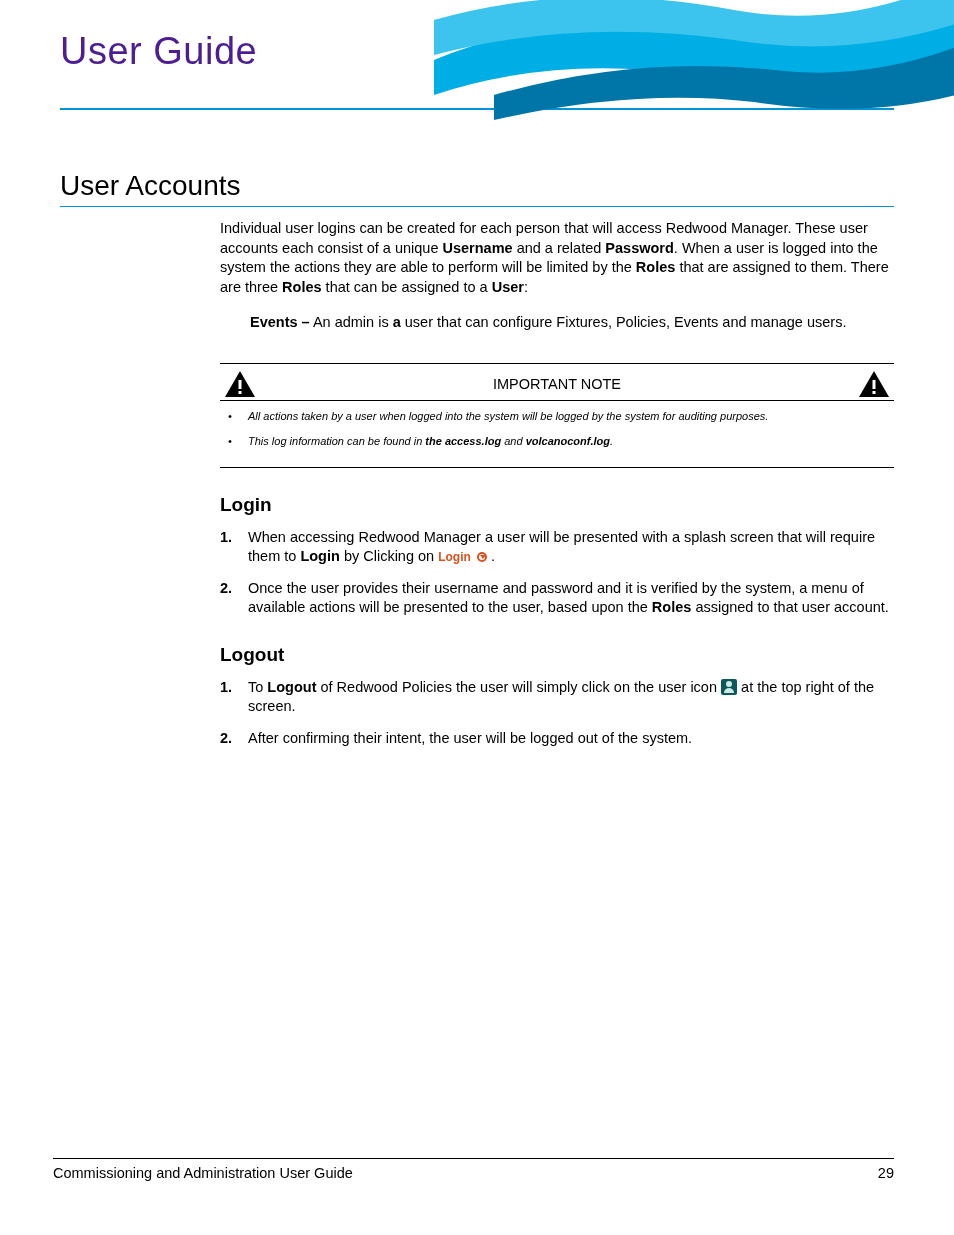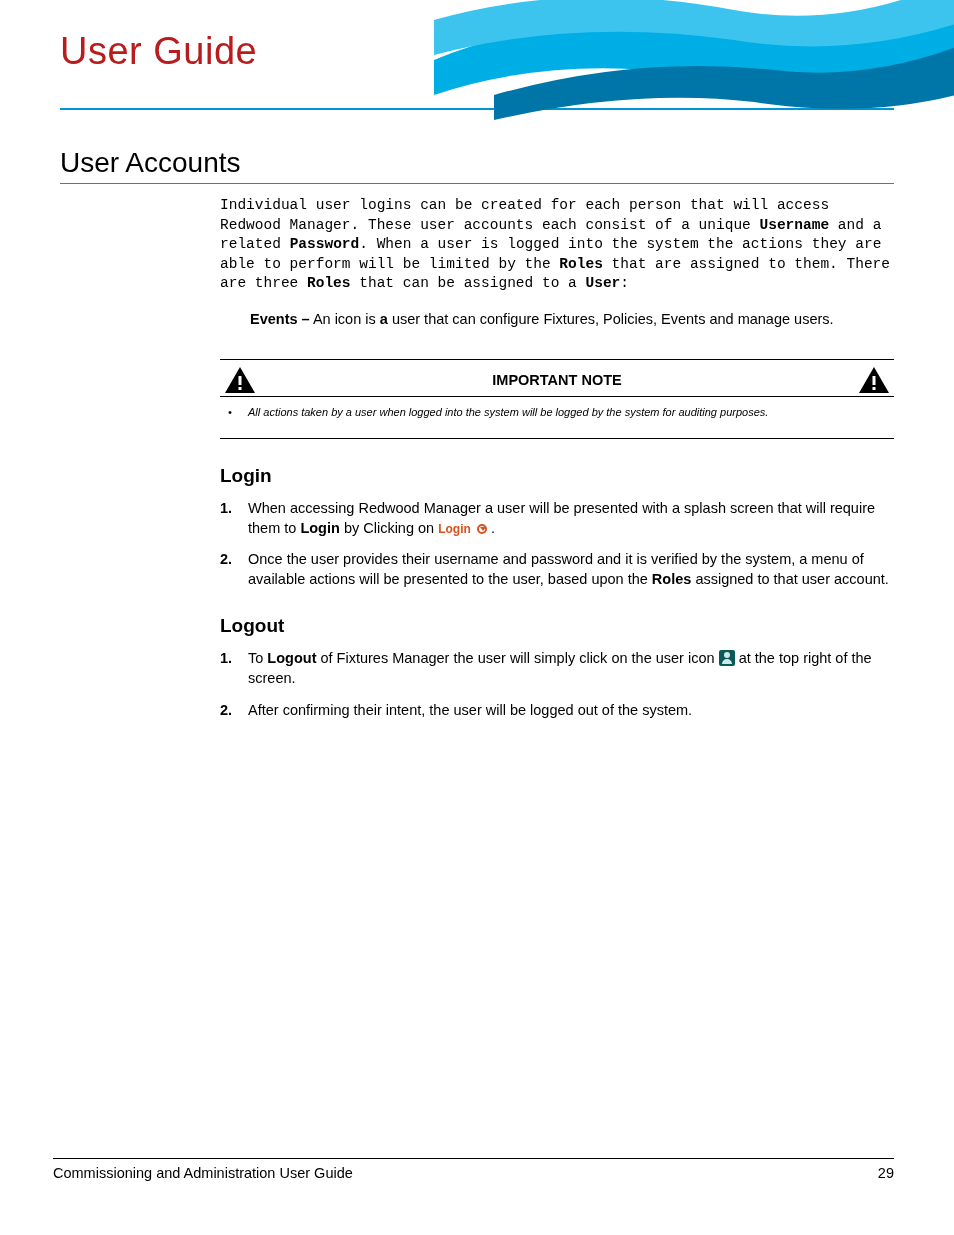--- a/index.html
+++ b/index.html
@@ -19,52 +19,51 @@
     padding: 30px 60px 0 60px;
   }
   .header-area {
     position: relative;
     height: 80px;
     border-bottom: 2px solid #0096d6;
   }
   .doc-title {
     font-size: 38px;
     font-weight: 300;
-    color: #b91c1c;
+    color: #4c1d95;
     position: absolute;
     top: 0;
     left: 0;
     letter-spacing: 0.5px;
     font-family: "Segoe UI Light", "Helvetica Neue Light", Arial, sans-serif;
   }
   .swoosh {
     position: absolute;
     top: -30px;
     right: -60px;
     width: 520px;
     height: 140px;
     overflow: hidden;
   }
   .swoosh svg { width: 100%; height: 100%; }
   .section-title {
     font-size: 28px;
     font-weight: 400;
-    margin-top: 37px;
+    margin-top: 60px;
     padding-bottom: 4px;
     border-bottom: 1px solid #0096d6;
   }
   .content {
     padding-left: 160px;
     padding-right: 0;
   }
   .intro {
     font-size: 14.5px;
     line-height: 1.35;
     margin-top: 12px;
-    font-family: Liberation Mono, monospace;
   }
   .role {
     font-size: 14.5px;
     line-height: 1.35;
     margin-top: 16px;
     padding-left: 30px;
   }
   .note-box {
     margin-top: 30px;
     border-top: 1px solid #000;
@@ -72,21 +71,21 @@
   }
   .note-head {
     display: flex;
     align-items: center;
     justify-content: space-between;
     padding: 6px 4px 2px 4px;
     border-bottom: 1px solid #000;
   }
   .note-title {
     font-size: 14.5px;
-    font-weight: bold;
+    font-weight: normal;
     flex: 1;
     text-align: center;
   }
   .warn-icon { width: 32px; height: 28px; }
   .note-body {
     padding: 8px 0 8px 0;
     font-style: italic;
     font-size: 11px;
     line-height: 1.35;
   }
@@ -198,40 +197,43 @@
 
   <h1 class="section-title">User Accounts</h1>
 
   <div class="content">
 
     <p class="intro">
       <span>Individual user logins can be created for each person that will access Redwood Manager. These user accounts each consist of a unique </span><b>Username</b><span> and a related </span><b>Password</b><span>. When a user is logged into the system the actions they are able to perform will be limited by the </span><b>Roles</b><span> that are assigned to them. There are three </span><b>Roles</b><span> that can be assigned to a </span><b>User</b><span>:</span>
     </p>
 
     <p class="role">
-      <b>Events –</b><span> An icon is </span><b>a</b><span> user that can configure Fixtures, Policies, Events and manage users.</span>
+      <b>Events –</b><span> An admin is </span><b>a</b><span> user that can configure Fixtures, Policies, Events and manage users.</span>
     </p>
 
     <div class="note-box">
       <div class="note-head">
         <svg class="warn-icon" viewBox="0 0 32 28">
             <path d="M16 1 L31 27 L1 27 Z" fill="#000"></path>
             <rect x="14.5" y="10" width="3" height="9" fill="#fff"></rect>
             <rect x="14.5" y="21" width="3" height="3" fill="#fff"></rect>
           </svg>
         <span class="note-title">IMPORTANT NOTE</span>
         <svg class="warn-icon" viewBox="0 0 32 28">
             <path d="M16 1 L31 27 L1 27 Z" fill="#000"></path>
             <rect x="14.5" y="10" width="3" height="9" fill="#fff"></rect>
             <rect x="14.5" y="21" width="3" height="3" fill="#fff"></rect>
           </svg>
       </div>
       <div class="note-body">
         <ul>
           <li>All actions taken by a user when logged into the system will be logged by the system for auditing purposes.</li>
+          <li>
+            <span>This log information can be found in </span><b>the access.log</b><span> and </span><b>volcanoconf.log</b><span>.</span>
+          </li>
         </ul>
       </div>
     </div>
 
     <h2 class="sub-title">Login</h2>
 
     <div class="step">
       <div class="step-num">1.</div>
       <div class="step-body">
         <span>When accessing Redwood Manager a user will be presented with a splash screen that will require them to </span><b>Login</b><span> by Clicking on  </span><span class="login-badge">Login</span> <span class="login-badge-icon"></span><span> .</span>
@@ -243,21 +245,21 @@
       <div class="step-body">
         <span>Once the user provides their username and password and it is verified by the system, a menu of available actions will be presented to the user, based upon the </span><b>Roles</b><span> assigned to that user account.</span>
       </div>
     </div>
 
     <h2 class="sub-title">Logout</h2>
 
     <div class="step">
       <div class="step-num">1.</div>
       <div class="step-body">
-        <span>To </span><b>Logout</b><span> of Fixtures Manager the user will simply click on the user icon </span> <span class="user-icon-box"></span> <span> at the top right of the screen.</span>
+        <span>To </span><b>Logout</b><span> of Redwood Policies the user will simply click on the user icon </span> <span class="user-icon-box"></span> <span> at the top right of the screen.</span>
       </div>
     </div>
 
     <div class="step">
       <div class="step-num">2.</div>
       <div class="step-body">After confirming their intent, the user will be logged out of the system.</div>
     </div>
 
   </div>
 

